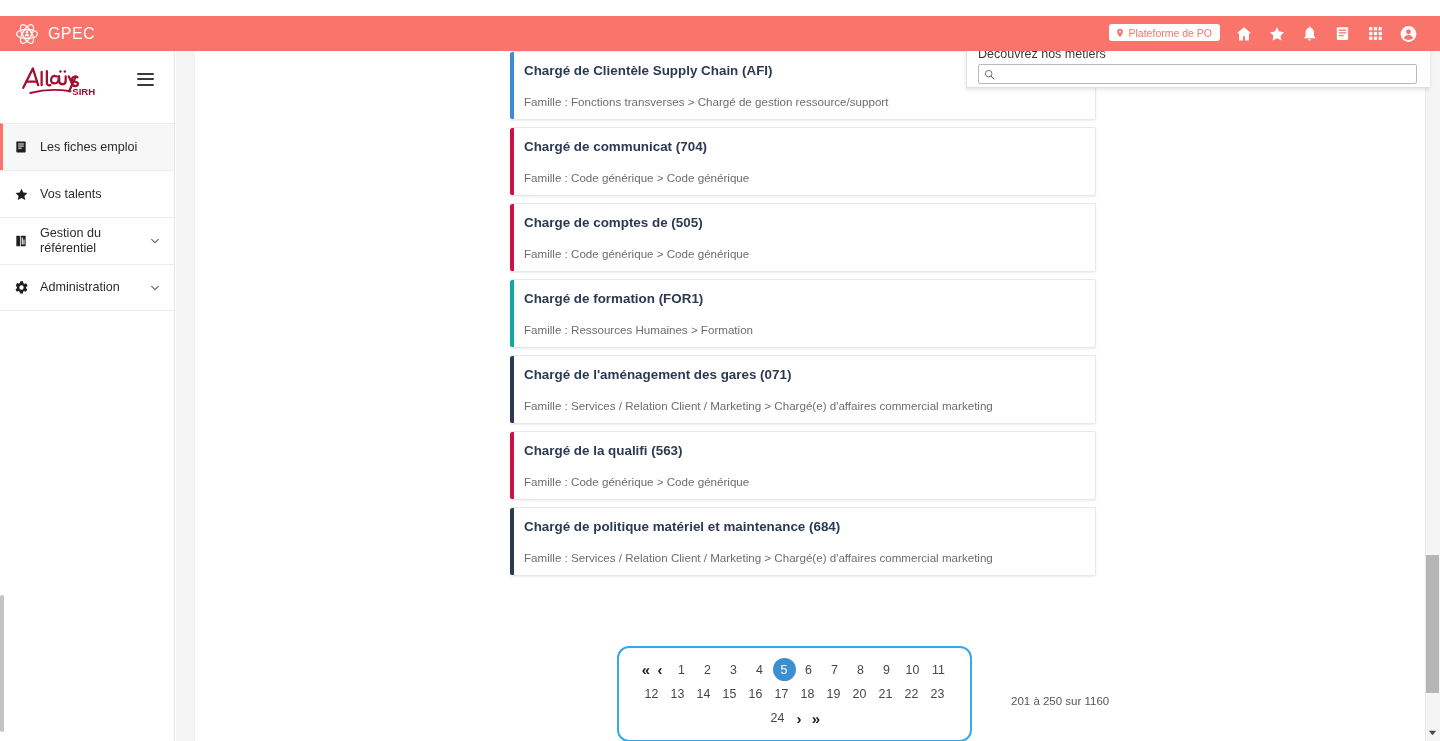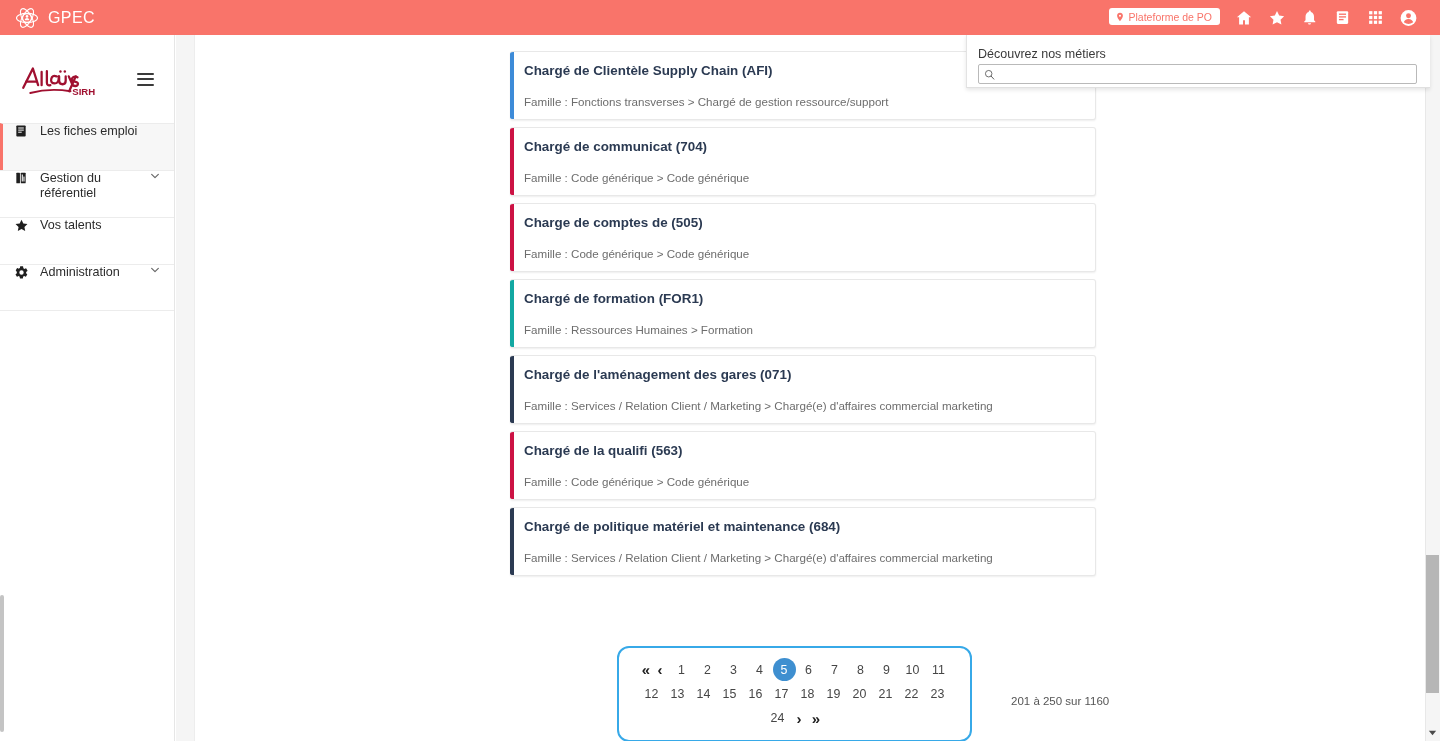--- a/index.html
+++ b/index.html
@@ -9,21 +9,21 @@
     height: 741px;
     overflow: hidden;
     background: #ffffff;
     font-family: "Liberation Sans", sans-serif;
     -webkit-font-smoothing: antialiased;
   }
 
   
   .topbar {
     position: absolute;
-    top: 0; left: 0;
+    top: 16px; left: 0;
     width: 1440px;
     height: 35px;
     background: #f9746a;
     display: flex;
     align-items: center;
     z-index: 40;
   }
   .brand {
     display: flex;
     align-items: center;
@@ -123,21 +123,21 @@
     padding: 0 20px 0 18px;
   }
   .logo-wrap { position: relative; width: 84px; height: 44px; }
   .logo-wrap svg { display:block; }
   .hamburger { display: flex; flex-direction: column; gap: 3.5px; cursor: pointer; }
   .hamburger span { display:block; width: 17px; height: 2px; background: #3a3a3a; border-radius: 1px; }
 
   .nav-item {
     height: 47px;
     display: flex;
-    align-items: flex-start;
+    align-items: center;
     padding-left: 14px;
     border-top: 1px solid #ececec;
     font-size: 12.6px;
     color: #2b2b2b;
     cursor: pointer;
     position: relative;
   }
   .nav-item:last-of-type { border-bottom: 1px solid #ececec; }
   .nav-item.active {
     background: #f7f7f7;
@@ -425,42 +425,42 @@
         <rect x="7.2" y="6" width="9.6" height="1.7" fill="#fff"></rect>
         <rect x="7.2" y="9.6" width="9.6" height="1.7" fill="#fff"></rect>
         <rect x="7.2" y="13.2" width="6" height="1.7" fill="#fff"></rect>
       </svg>
     </span>
     <span class="nav-label">Les fiches emploi</span>
   </div>
 
   <div class="nav-item">
     <span class="nav-ico">
+      <svg viewBox="0 0 24 24" width="15" height="15">
+          <path d="m12 2.6 2.9 6.1 6.6.9-4.8 4.6 1.2 6.6L12 17.6 6.1 20.8l1.2-6.6-4.8-4.6 6.6-.9z"></path>
+        </svg>
+    </span>
+    <span class="nav-label">Vos talents</span>
+  </div>
+
+  <div class="nav-item">
+    <span class="nav-ico">
       <svg viewBox="0 0 24 24" width="14" height="14">
         <rect x="4" y="3" width="6.2" height="18" rx="1"></rect>
         <rect x="11.6" y="3" width="8.4" height="18" rx="1"></rect>
         <rect x="13.3" y="6" width="1.8" height="12" fill="#fff"></rect>
         <rect x="16.2" y="9.5" width="1.8" height="8.5" fill="#fff"></rect>
       </svg>
     </span>
     <span class="nav-label">Gestion du référentiel</span>
     <span class="nav-chev">
       <svg viewBox="0 0 12 12" width="10" height="10">
           <polyline points="2,4 6,8 10,4" fill="none" stroke="#666" stroke-width="1.4" stroke-linecap="round" stroke-linejoin="round"></polyline>
         </svg>
     </span>
-  </div>
-
-  <div class="nav-item">
-    <span class="nav-ico">
-      <svg viewBox="0 0 24 24" width="15" height="15">
-          <path d="m12 2.6 2.9 6.1 6.6.9-4.8 4.6 1.2 6.6L12 17.6 6.1 20.8l1.2-6.6-4.8-4.6 6.6-.9z"></path>
-        </svg>
-    </span>
-    <span class="nav-label">Vos talents</span>
   </div>
 
   <div class="nav-item">
     <span class="nav-ico">
       <svg viewBox="0 0 24 24" width="15" height="15">
         <path d="M19.4 13c.04-.33.06-.66.06-1s-.02-.67-.06-1l2-1.6a.5.5 0 0 0 .12-.62l-1.9-3.3a.5.5 0 0 0-.6-.22l-2.36.95a7.3 7.3 0 0 0-1.73-1L14.6 2.4a.5.5 0 0 0-.5-.4h-3.8a.5.5 0 0 0-.5.4l-.36 2.4a7.3 7.3 0 0 0-1.73 1l-2.36-.95a.5.5 0 0 0-.6.22l-1.9 3.3a.5.5 0 0 0 .12.62L4.6 11c-.04.33-.06.66-.06 1s.02.67.06 1l-2 1.6a.5.5 0 0 0-.12.62l1.9 3.3a.5.5 0 0 0 .6.22l2.36-.95c.52.4 1.1.74 1.73 1l.36 2.4a.5.5 0 0 0 .5.4h3.8a.5.5 0 0 0 .5-.4l.36-2.4a7.3 7.3 0 0 0 1.73-1l2.36.95a.5.5 0 0 0 .6-.22l1.9-3.3a.5.5 0 0 0-.12-.62zM12 15.5A3.5 3.5 0 1 1 12 8.5a3.5 3.5 0 0 1 0 7z"></path>
       </svg>
     </span>
     <span class="nav-label">Administration</span>
     <span class="nav-chev">

